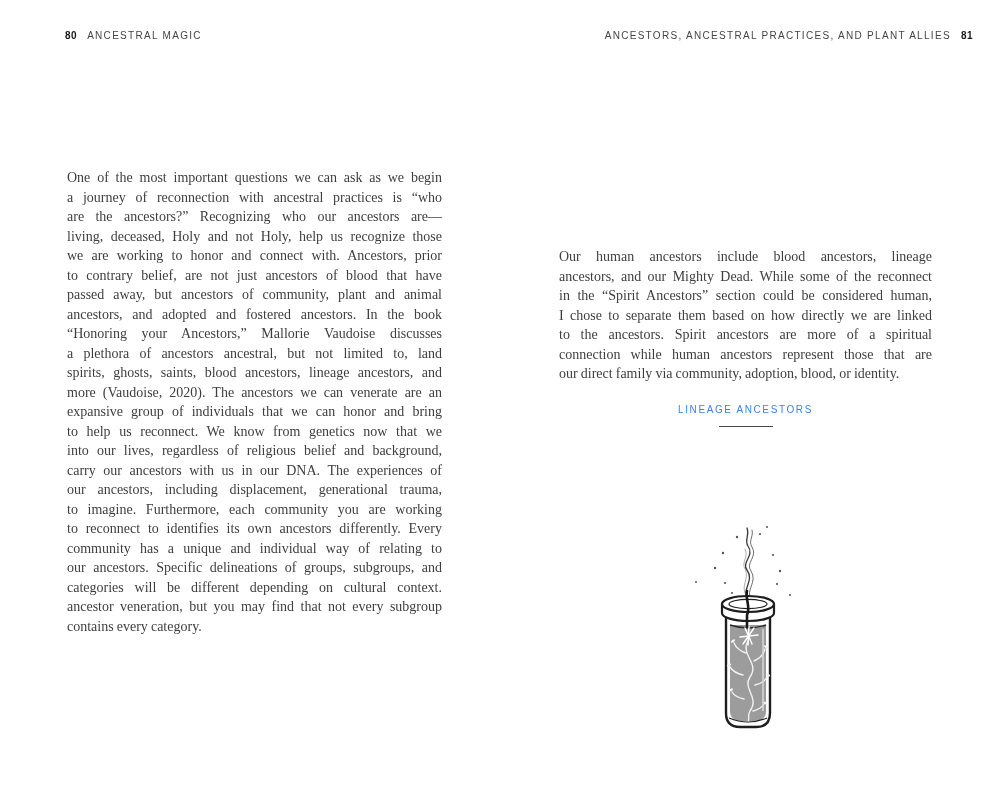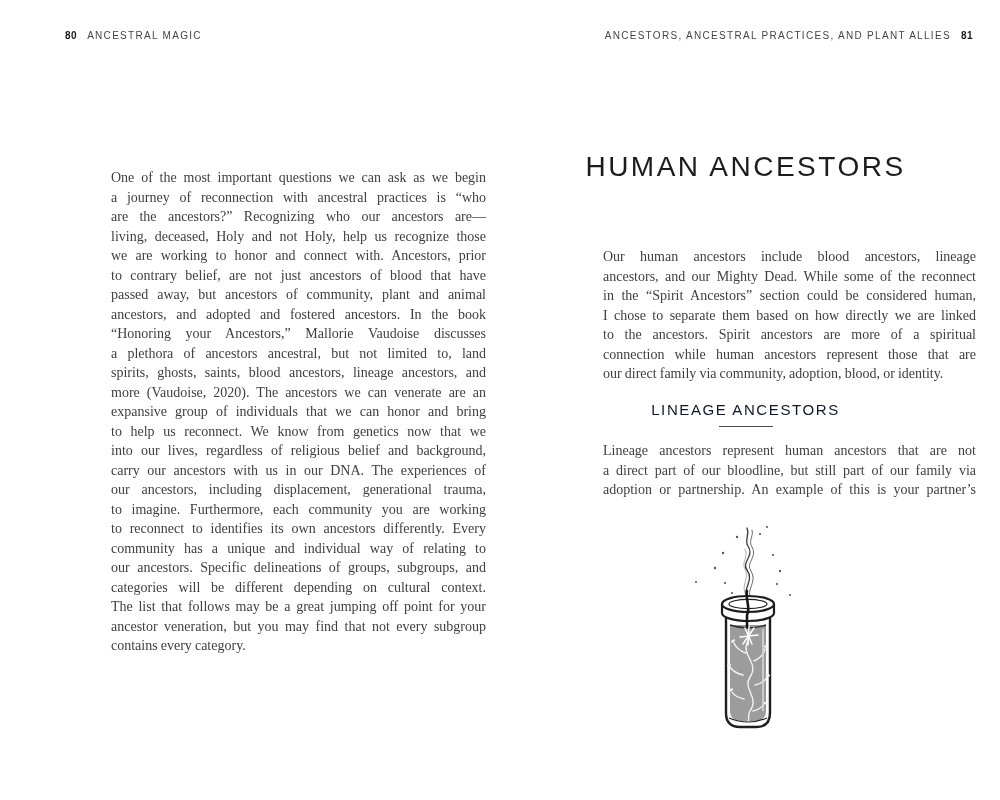--- a/index.html
+++ b/index.html
@@ -20,21 +20,21 @@
     white-space:nowrap; line-height:12px;
   }
   .runhead .pagenum {
     font-weight:bold; color:#161616; letter-spacing:0.5px;
   }
   .runhead-left  { left:65px; }
   .runhead-right { right:67px; }
   .runhead .gap { display:inline-block; width:10px; }
 
   
-  .textcol { position:absolute; width:375px;margin-left:44px; }
+  .textcol { position:absolute; width:375px; }
   .col-left  { left:67px;  top:168px; }
   .col-right-intro { left:559px; top:247px; width:373px; }
   .col-right-para  { left:559px; top:441px; width:373px; }
 
   .tline {
     font-size:14px; line-height:19.5px; height:19.5px;
     text-align:justify; text-align-last:justify;
     word-spacing:-0.4px; white-space:nowrap; overflow:visible;
   }
   .tline-last { text-align-last:left; }
@@ -46,21 +46,21 @@
     font-family:"Liberation Sans", sans-serif;
     font-size:28px; letter-spacing:2.5px; color:#1c1c1c;
     line-height:32px; white-space:nowrap;
   }
 
   
   .section-heading {
     position:absolute; left:559px; top:401px; width:373px;
     text-align:center;
     font-family:"Liberation Sans", sans-serif;
-    font-size:15px; letter-spacing:1.6px; color:#0f172a;
+    font-size:10px; letter-spacing:1.6px; color:#3b82f6;
     line-height:18px;
   }
   .section-rule {
     position:absolute; left:719px; top:426px;
     width:54px; height:1px; background:#4a4a4a;
   }
 
   .illustration {
     position:absolute; left:670px; top:515px;
     width:160px; height:230px;
@@ -95,45 +95,38 @@
       <div class="tline">expansive group of individuals that we can honor and bring</div>
       <div class="tline">to help us reconnect. We know from genetics now that we</div>
       <div class="tline">into our lives, regardless of religious belief and background,</div>
       <div class="tline">carry our ancestors with us in our DNA. The experiences of</div>
       <div class="tline">our ancestors, including displacement, generational trauma,</div>
       <div class="tline">to imagine. Furthermore, each community you are working</div>
       <div class="tline">to reconnect to identifies its own ancestors differently. Every</div>
       <div class="tline">community has a unique and individual way of relating to</div>
       <div class="tline">our ancestors. Specific delineations of groups, subgroups, and</div>
       <div class="tline">categories will be different depending on cultural context.</div>
-      <div class="tline">The list that follows may be a great jumping off point for your</div>
       <div class="tline">ancestor veneration, but you may find that not every subgroup</div>
       <div class="tline tline-last">contains every category.</div>
     </div>
 
-  <div class="chapter-title">HUMAN ANCESTORS</div>
 
   <div class="textcol col-right-intro">
       <div class="tline">Our human ancestors include blood ancestors, lineage</div>
       <div class="tline">ancestors, and our Mighty Dead. While some of the reconnect</div>
       <div class="tline">in the “Spirit Ancestors” section could be considered human,</div>
       <div class="tline">I chose to separate them based on how directly we are linked</div>
       <div class="tline">to the ancestors. Spirit ancestors are more of a spiritual</div>
       <div class="tline">connection while human ancestors represent those that are</div>
       <div class="tline tline-last">our direct family via community, adoption, blood, or identity.</div>
     </div>
 
   <div class="section-heading">LINEAGE ANCESTORS</div>
   <div class="section-rule"></div>
 
-  <div class="textcol col-right-para">
-      <div class="tline">Lineage ancestors represent human ancestors that are not</div>
-      <div class="tline">a direct part of our bloodline, but still part of our family via</div>
-      <div class="tline">adoption or partnership. An example of this is your partner’s</div>
-    </div>
 
   <svg class="illustration" viewBox="0 0 160 230" xmlns="http://www.w3.org/2000/svg">
 
     <g fill="#555">
       <circle cx="67" cy="22" r="1.2"></circle>
       <circle cx="90" cy="19" r="1.1"></circle>
       <circle cx="53" cy="38" r="1.2"></circle>
       <circle cx="103" cy="40" r="1.1"></circle>
       <circle cx="45" cy="53" r="1.2"></circle>
       <circle cx="110" cy="56" r="1.2"></circle>

